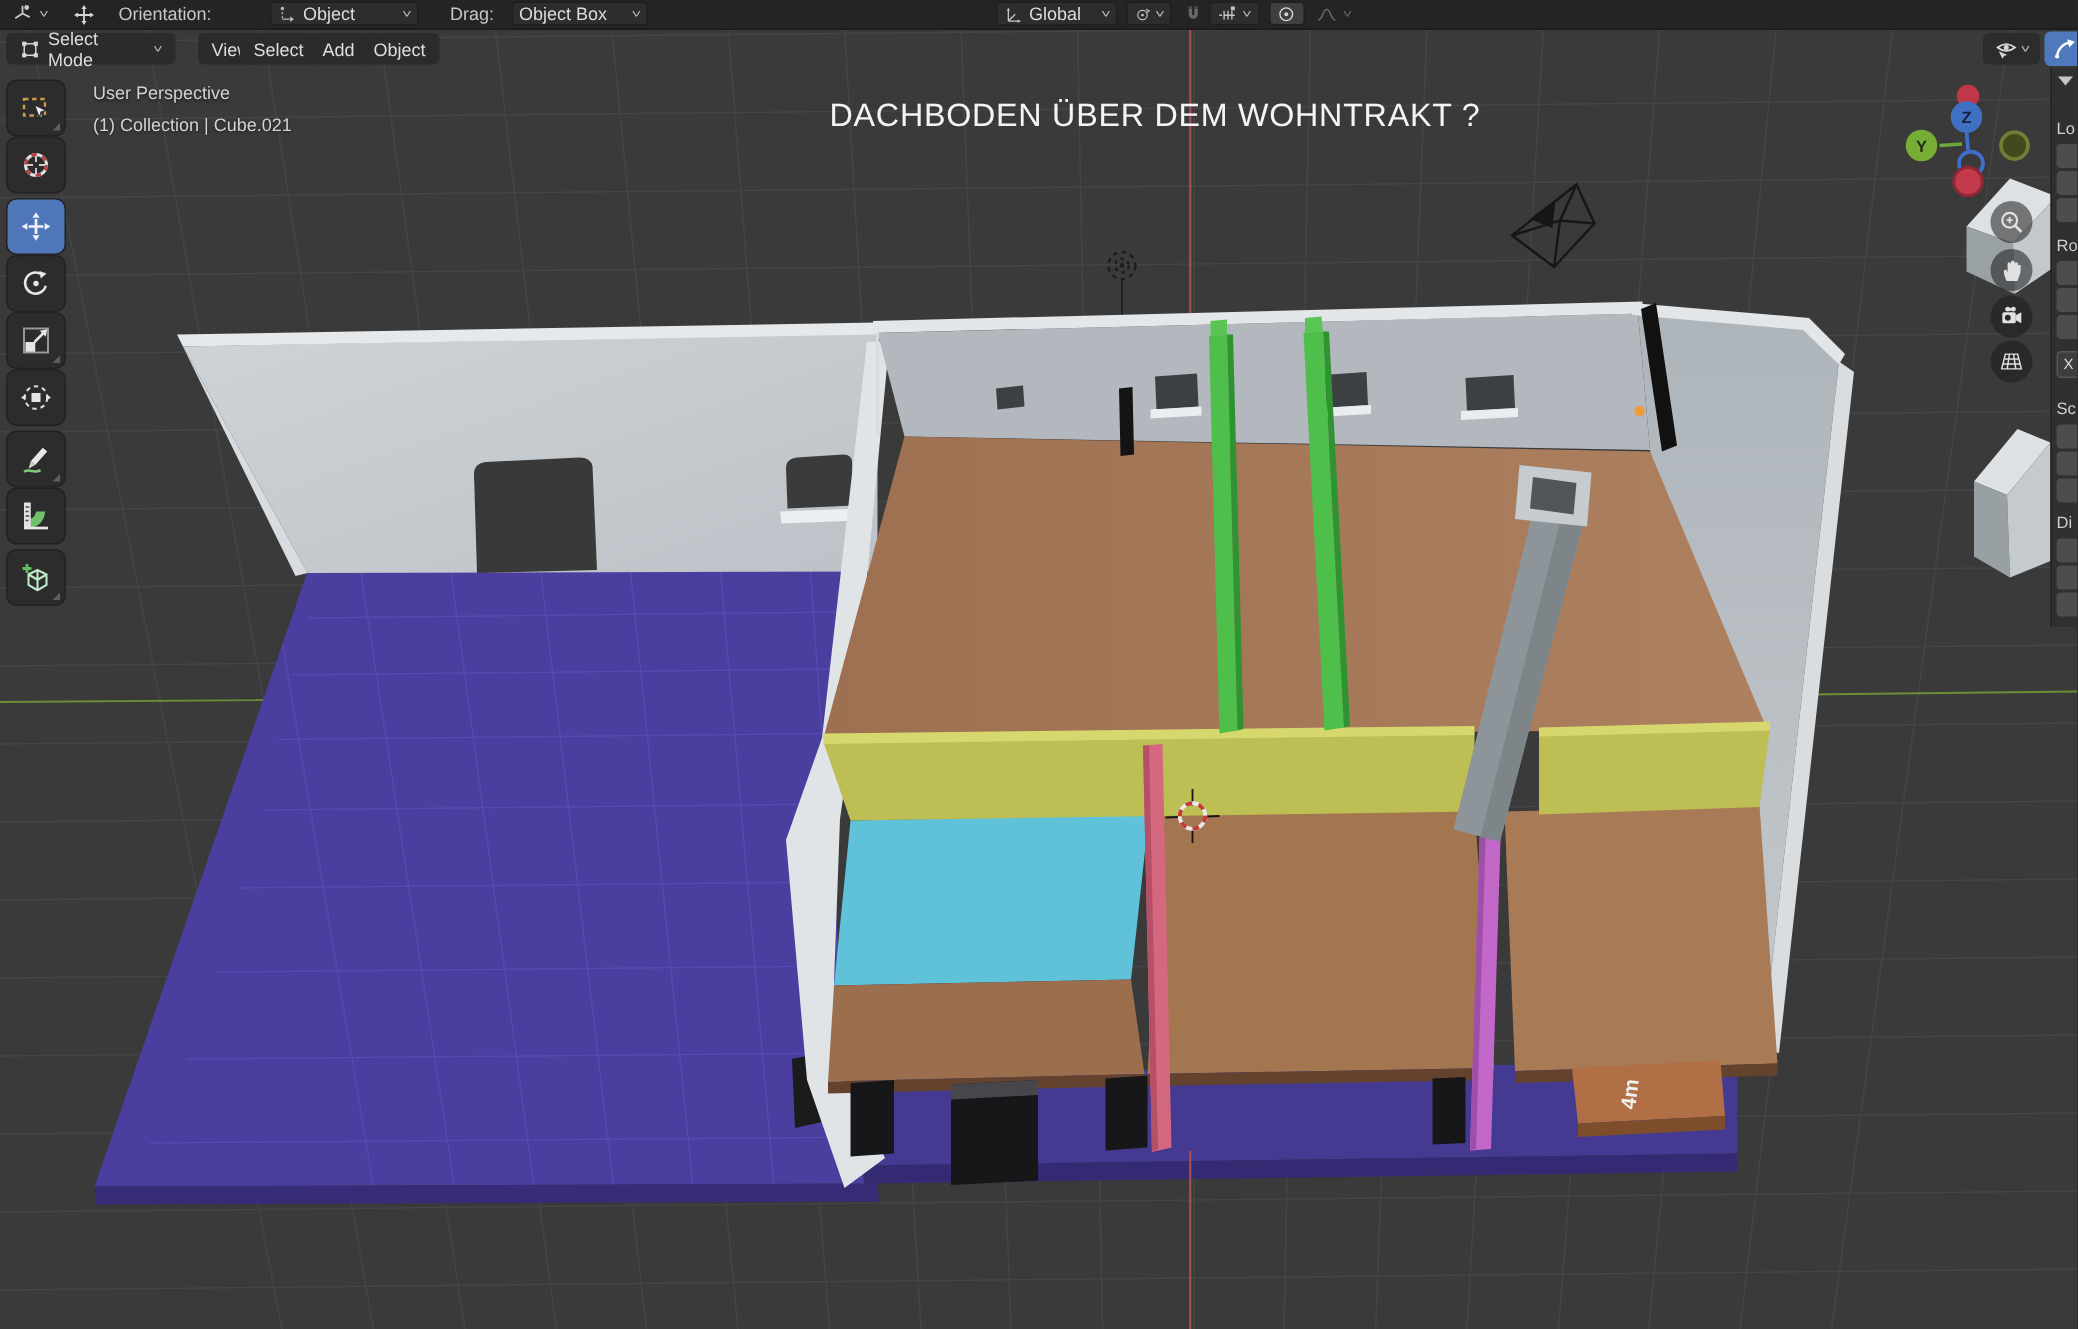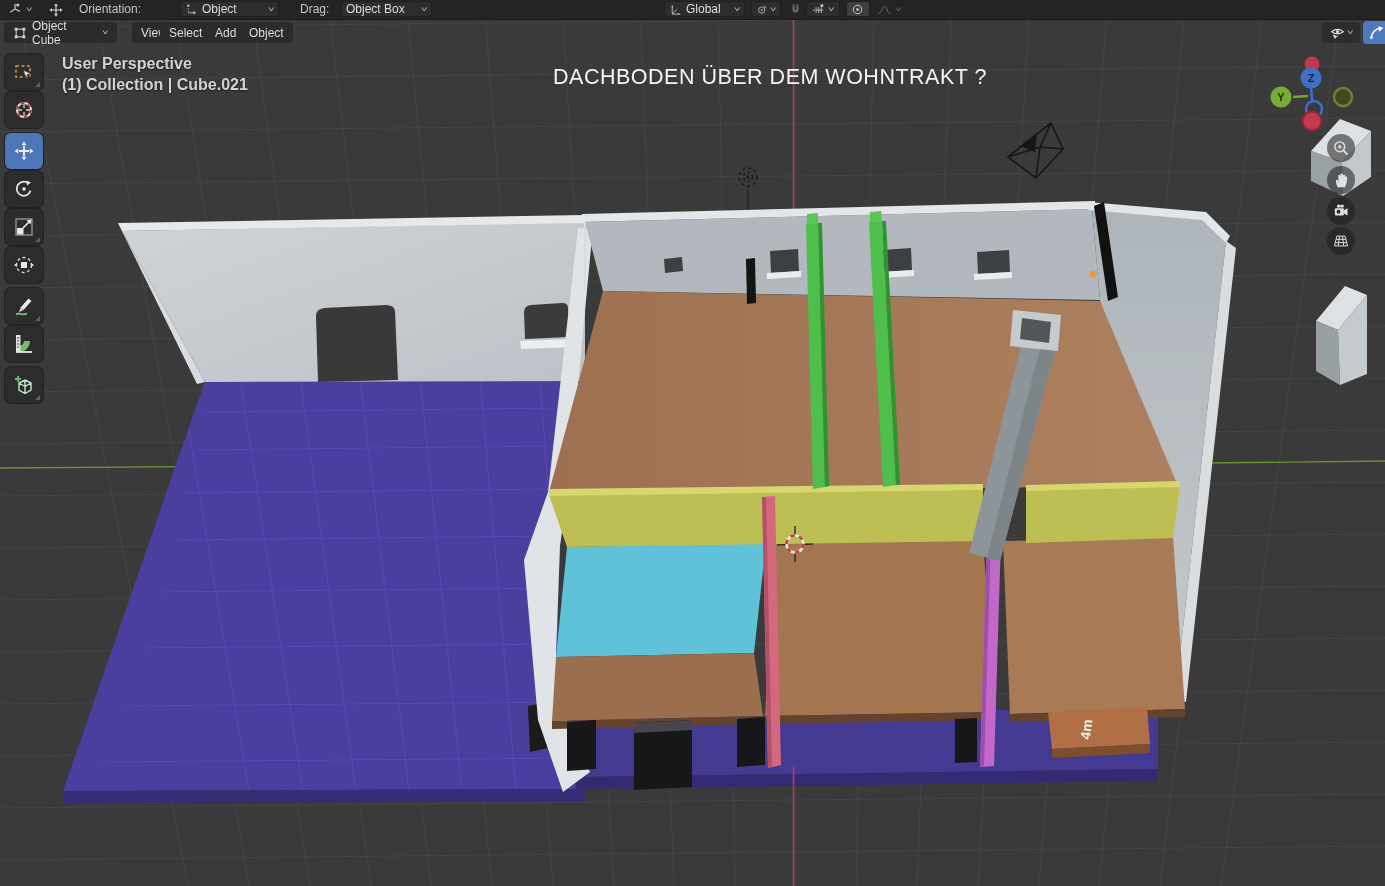--- a/index.html
+++ b/index.html
@@ -18,21 +18,21 @@
   
   .chip{position:absolute;top:22px;height:21px;background:#2b2b2b;border-radius:4px;color:#dedede;
         font-size:12px;display:flex;align-items:center;padding:0 9px;box-sizing:border-box;gap:5px;z-index:30;}
   
   .tool{position:absolute;left:5px;width:38px;height:36px;background:#2c2c2c;border-radius:6px;
         display:flex;align-items:center;justify-content:center;z-index:30;box-shadow:0 0 0 1px #222;}
   .tool.active{background:#4f76b8;}
   .subtri{position:absolute;right:3px;bottom:3px;width:0;height:0;
           border-left:5px solid transparent;border-bottom:5px solid #8a8a8a;opacity:.55;}
   
-  .ovtext{color:#d2d2d2;font-size:16px;z-index:20;text-shadow:0 1px 2px rgba(0,0,0,.5);font-weight:bold;}
+  .ovtext{color:#d2d2d2;font-size:12px;z-index:20;text-shadow:0 1px 2px rgba(0,0,0,.5);}
   
   #npanel{left:1367px;top:45px;width:18px;height:373px;background:#303030;border-left:1px solid #232323;z-index:25;}
   .plabel{position:absolute;left:3px;color:#cfcfcf;font-size:11px;}
   .pfield{position:absolute;left:3px;width:18px;height:16px;background:#4d4d4d;border-radius:3px 0 0 3px;}
   .pbtn{position:absolute;left:3px;width:16px;height:18px;background:#3d3d3d;border:1px solid #565656;
         border-radius:3px;color:#ddd;font-size:10px;display:flex;align-items:center;justify-content:center;box-sizing:border-box;}
   
   .navbtn{position:absolute;width:28px;height:28px;border-radius:50%;background:rgba(28,28,28,.55);
           display:flex;align-items:center;justify-content:center;z-index:24;}
   #eyebtn{position:absolute;left:1322px;top:22px;width:38px;height:21px;background:#2c2c2c;border-radius:4px;
@@ -293,21 +293,21 @@
 </div>
 
 <div class="chip" style="left:4px;width:113px">
   <svg width="14" height="14" viewBox="0 0 20 20">
     <rect x="4.5" y="4.5" width="11" height="11" fill="none" stroke="#d8d8d8" stroke-width="1.4"></rect>
     <rect x="2.5" y="2.5" width="4" height="4" fill="#d8d8d8"></rect>
         <rect x="13.5" y="2.5" width="4" height="4" fill="#d8d8d8"></rect>
     <rect x="2.5" y="13.5" width="4" height="4" fill="#d8d8d8"></rect>
         <rect x="13.5" y="13.5" width="4" height="4" fill="#d8d8d8"></rect>
   </svg>
-  <span style="flex:1">Object Cube</span>
+  <span style="flex:1">Select Mode</span>
   <span class="chev">˅</span>
 </div>
 <div class="chip" style="left:132px">
       <span>View</span>
     </div>
 <div class="chip" style="left:160px">
       <span>Select</span>
     </div>
 <div class="chip" style="left:206px">
       <span>Add</span>
@@ -436,14 +436,34 @@
   <span class="chev">˅</span>
 </div>
 <div id="gizbtn">
   <svg width="17" height="17" viewBox="0 0 20 20">
     <path d="M4,16 A12,12 0 0 1 14,5" fill="none" stroke="#ffffff" stroke-width="1.8"></path>
     <path d="M12,2.5 L18,4.5 L13.5,9 Z" fill="#ffffff"></path>
     <circle cx="4" cy="16" r="1.6" fill="#ffffff"></circle>
   </svg>
 </div>
 
+<div id="npanel" class="abs">
+  <div class="abs" style="left:4px;top:6px;width:0;height:0;border-left:5px solid transparent;border-right:5px solid transparent;border-top:6px solid #c5c5c5"></div>
+  <span class="plabel" style="top:35px">Lo</span>
+  <div class="pfield" style="top:51px"></div>
+  <div class="pfield" style="top:69px"></div>
+  <div class="pfield" style="top:87px"></div>
+  <span class="plabel" style="top:113px">Ro</span>
+  <div class="pfield" style="top:129px"></div>
+  <div class="pfield" style="top:147px"></div>
+  <div class="pfield" style="top:165px"></div>
+  <div class="pbtn" style="top:189px">X</div>
+  <span class="plabel" style="top:222px">Sc</span>
+  <div class="pfield" style="top:238px"></div>
+  <div class="pfield" style="top:256px"></div>
+  <div class="pfield" style="top:274px"></div>
+  <span class="plabel" style="top:298px">Di</span>
+  <div class="pfield" style="top:314px"></div>
+  <div class="pfield" style="top:332px"></div>
+  <div class="pfield" style="top:350px"></div>
+</div>
 
 </div>
 
 </body></html>

